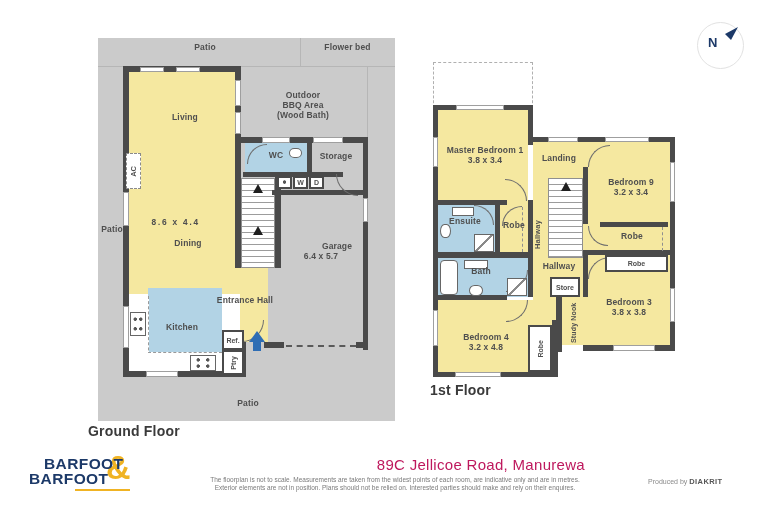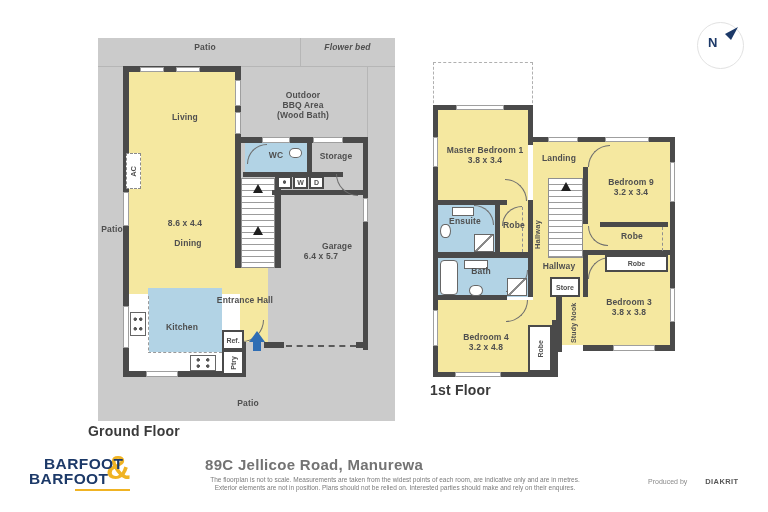--- a/index.html
+++ b/index.html
@@ -38,38 +38,38 @@
   .dash-v{position:absolute;border-left:1px dashed #8f8f8f;}
   .dash-wall{position:absolute;border-top:2px dashed #5a5a5a;}
   .floor-title{position:absolute;font-size:14px;font-weight:700;color:#3a3a3a;letter-spacing:.2px;}
   .bench{position:absolute;background:#fff;}
   .compass{position:absolute;left:697px;top:22px;width:45px;height:45px;border-radius:50%;
            background:#fff;border:1px solid #e2e2e2;}
   .compass-n{position:absolute;left:708px;top:35px;font-size:13px;font-weight:800;color:#1c3968;}
   .logo-word{position:absolute;color:#1c3968;font-size:15.5px;font-weight:800;letter-spacing:.4px;z-index:2;}
   .logo-amp{position:absolute;color:#f0b323;font-size:34px;font-weight:700;z-index:1;line-height:1;}
   .gold-line{position:absolute;background:#f0b323;}
-  .addr{position:absolute;left:205px;top:456px;width:380px;text-align:left;
-        font-size:15px;font-weight:700;color:#737373;letter-spacing:.3px;}
+  .addr{position:absolute;left:205px;top:456px;width:380px;text-align:right;
+        font-size:15px;font-weight:400;color:#be185d;letter-spacing:.3px;}
   .disc{position:absolute;left:180px;width:430px;text-align:center;font-size:6.5px;color:#7a7a7a;}
   .produced{position:absolute;left:648px;top:477px;width:115px;font-size:7px;color:#8a8a8a;}
-  .produced b{color:#555;font-size:7.5px;letter-spacing:.4px;margin-left:16px;}
+  .produced b{color:#555;font-size:7.5px;letter-spacing:.4px;}
 </style>
 </head>
 <body>
 
 <div id="canvas">
 
   <div class="gray" style="left:98px;top:38px;width:297px;height:383px;"></div>
   <div class="thinline" style="left:98px;top:66px;width:297px;height:1px;"></div>
   <div class="thinline" style="left:300px;top:38px;width:1px;height:28px;"></div>
   <div class="thinline" style="left:367px;top:66px;width:1px;height:74px;"></div>
 
   <div class="lbl" style="left:170px;top:42px;width:70px;">Patio</div>
-  <div class="lbl" style="left:310px;top:42px;width:75px;font-style:italic;">Flower bed</div>
+  <div class="lbl" style="left:310px;top:42px;width:75px;">Flower bed</div>
   <div class="lbl" style="left:253px;top:90px;width:100px;">Outdoor</div>
   <div class="lbl" style="left:253px;top:100px;width:100px;">BBQ Area</div>
   <div class="lbl" style="left:253px;top:110px;width:100px;">(Wood Bath)</div>
   <div class="lbl" style="left:94px;top:224px;width:36px;">Patio</div>
   <div class="lbl" style="left:226px;top:398px;width:44px;">Patio</div>
 
   <div class="yellow" style="left:128px;top:72px;width:107px;height:222px;"></div>
   <div class="yellow" style="left:222px;top:268px;width:46px;height:74px;"></div>
   <div class="whitez" style="left:128px;top:294px;width:112px;height:77px;"></div>
   <div class="blue" style="left:148px;top:288px;width:74px;height:66px;"></div>
@@ -124,21 +124,21 @@
       <span class="vlbl" style="font-size:7px;">Ptry</span>
     </div>
   <div class="abs" style="left:126px;top:153px;width:15px;height:36px;background:#fff;border:1px dashed #8a8a8a;box-sizing:border-box;display:flex;align-items:center;justify-content:center;">
       <span class="vlbl" style="font-size:7.5px;font-weight:700;color:#4f4f4f;">AC</span>
     </div>
 
   <div class="abs" style="left:249px;top:331px;width:0;height:0;border-left:8px solid transparent;border-right:8px solid transparent;border-bottom:11px solid #2e6db4;"></div>
   <div class="abs" style="left:253px;top:342px;width:8px;height:9px;background:#2e6db4;"></div>
 
   <div class="lbl" style="left:155px;top:112px;width:60px;">Living</div>
-  <div class="lbl" style="left:150px;top:218px;width:70px;">8.6 x 4.4</div>
+  <div class="lbl" style="left:140px;top:218px;width:70px;font-family:Liberation Mono, monospace;">8.6 x 4.4</div>
   <div class="lbl" style="left:156px;top:238px;width:64px;">Dining</div>
   <div class="lbl" style="left:258px;top:150px;width:36px;">WC</div>
   <div class="lbl" style="left:308px;top:151px;width:56px;">Storage</div>
   <div class="lbl" style="left:306px;top:241px;width:62px;">Garage</div>
   <div class="lbl" style="left:290px;top:251px;width:62px;">6.4 x 5.7</div>
   <div class="lbl" style="left:203px;top:295px;width:84px;">Entrance Hall</div>
   <div class="lbl" style="left:150px;top:322px;width:64px;">Kitchen</div>
   <div class="floor-title" style="left:88px;top:423px;">Ground Floor</div>
 
   <div class="abs" style="left:433px;top:62px;width:100px;height:46px;background:#fff;border:1.5px dashed #b0b0b0;box-sizing:border-box;"></div>

